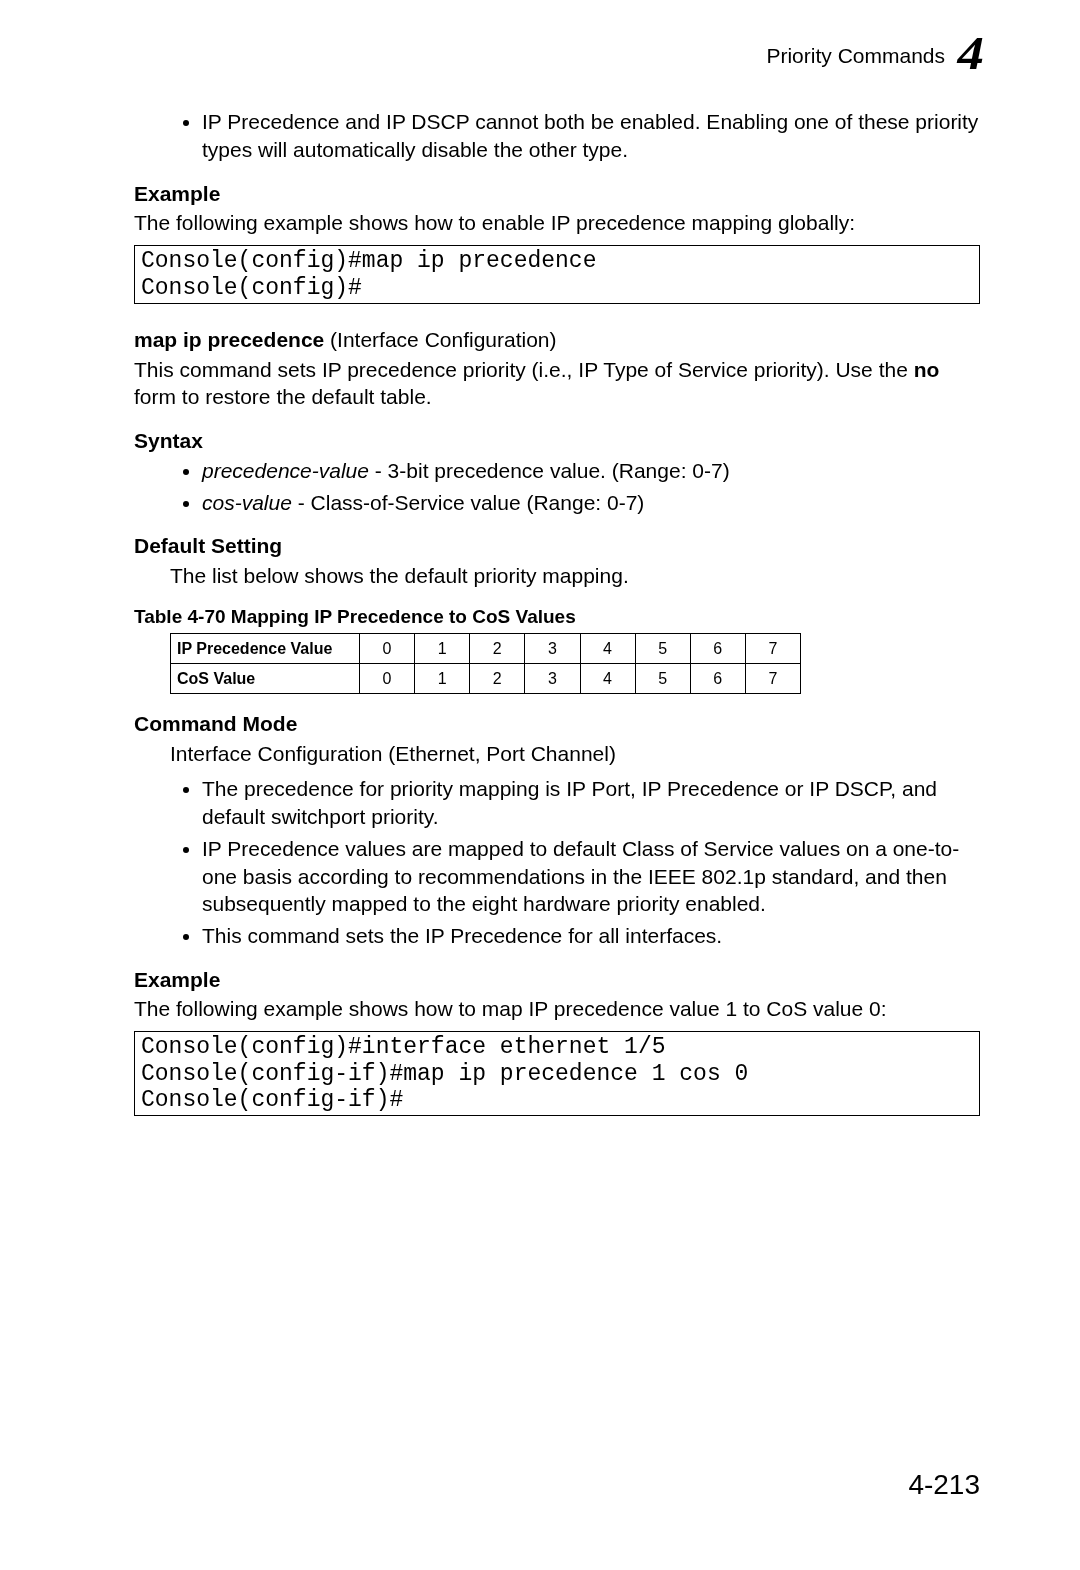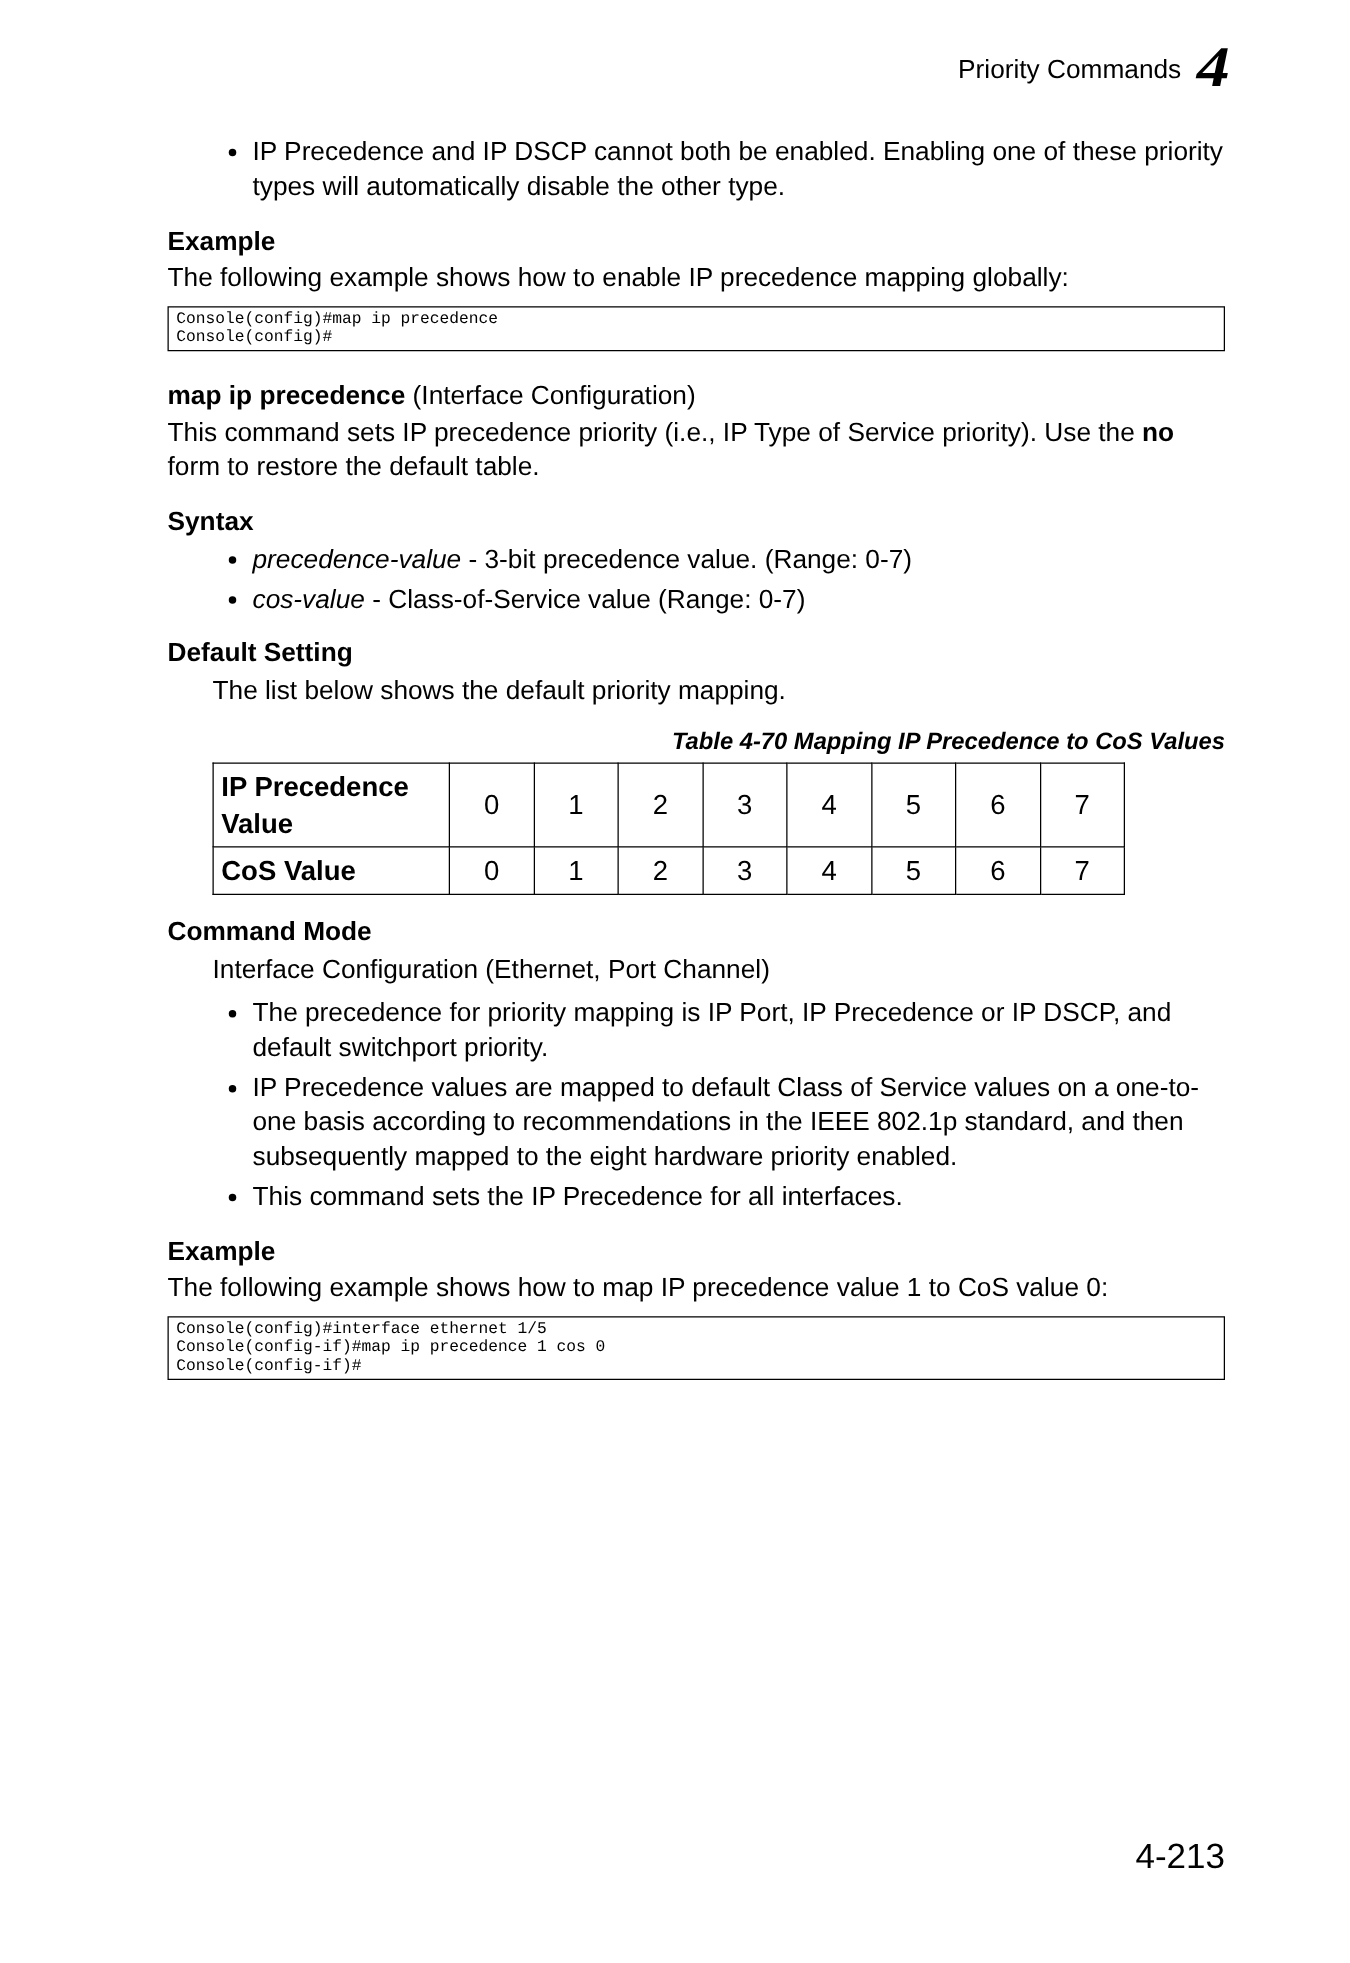--- a/index.html
+++ b/index.html
@@ -59,38 +59,37 @@
     }
     .body-p {
       margin: 0 0 8px 0;
     }
     .indent {
       margin-left: 36px;
     }
     .code-box {
       border: 1.5px solid #000;
       font-family: "Courier New", Courier, monospace;
-      font-size: 13px;
+      font-size: 23px;
       line-height: 1.15;
       padding: 2px 6px 2px 6px;
       margin: 6px 0 14px 0;
       white-space: pre;
     }
     .table-caption {
-      text-align: right;
+      text-align: left;
       font-weight: bold;
       font-size: 19px;
       margin: 14px 0 4px 0;
-      font-style: italic;
     }
     table.map-tbl {
       border-collapse: collapse;
-      width: 730px;
+      width: 631px;
       margin: 0 0 14px 36px;
-      font-size: 22px;
+      font-size: 16px;
     }
     table.map-tbl th, table.map-tbl td {
       border: 1.5px solid #000;
       padding: 4px 6px;
       text-align: center;
       vertical-align: middle;
     }
     table.map-tbl .rowh {
       text-align: left;
       font-weight: bold;

